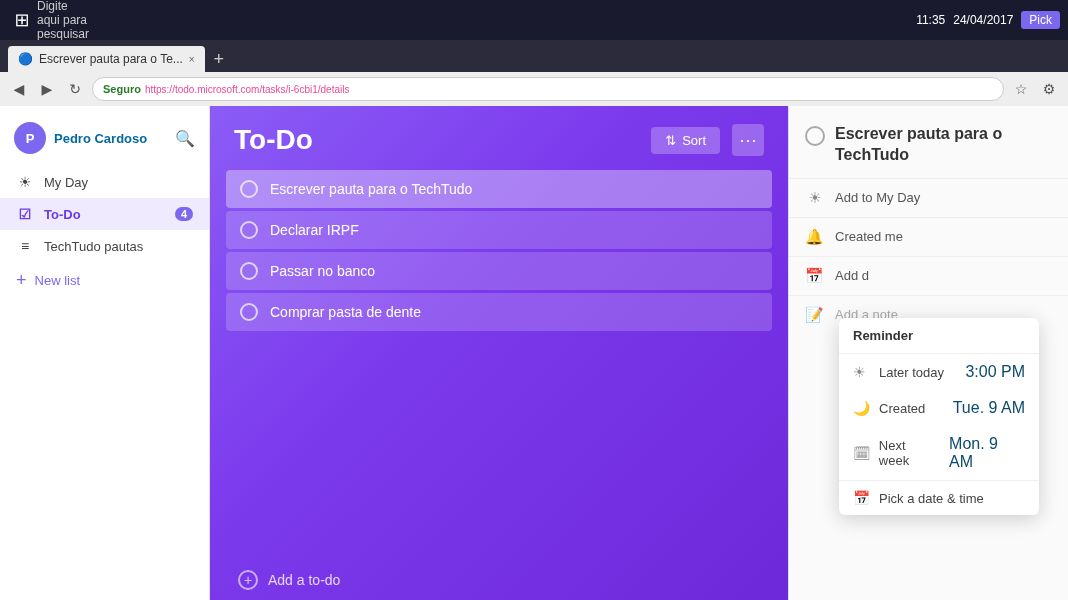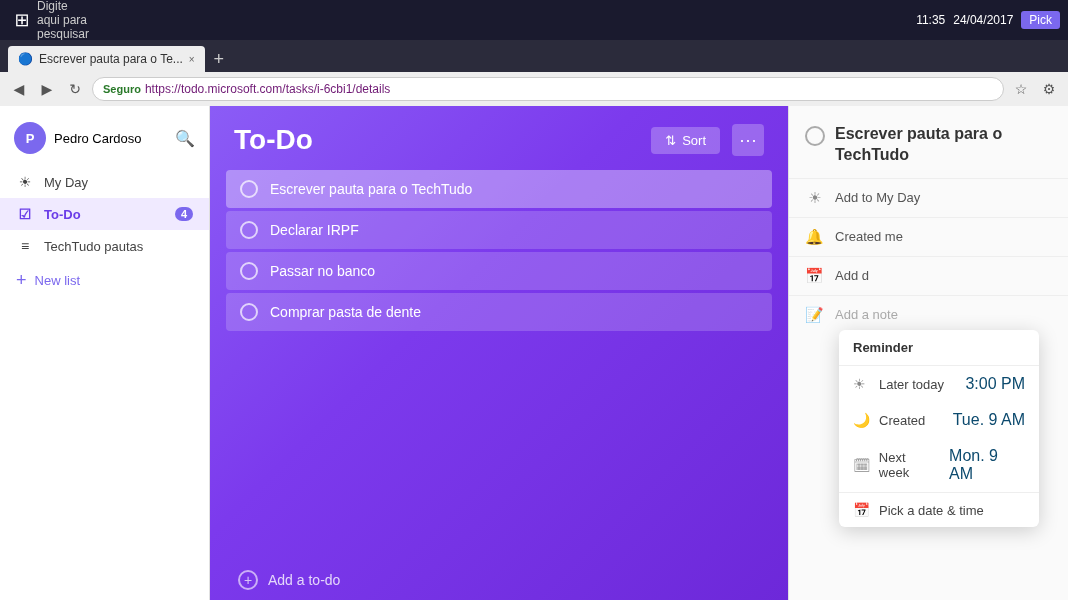--- a/index.html
+++ b/index.html
@@ -72,21 +72,21 @@
       border: 1px solid #ccc;
       border-radius: 12px;
       display: flex;
       align-items: center;
       padding: 0 10px;
       font-size: 12px;
       color: #333;
       gap: 4px;
     }
     .secure-badge { font-size: 11px; color: #2a7a2a; font-weight: 600; }
-    .url-text { color: #701a75; font-size: 12px; }
+    .url-text { color: #ec4899; font-size: 10px; }
 
     
     .app {
       display: flex;
       flex: 1;
       overflow: hidden;
     }
 
     
     .sidebar {
@@ -104,21 +104,21 @@
       padding: 4px 14px 12px;
       gap: 8px;
     }
     .user-avatar {
       width: 32px; height: 32px;
       background: #7b68ee;
       border-radius: 50%;
       display: flex; align-items: center; justify-content: center;
       color: #fff; font-size: 13px; font-weight: 600;
     }
-    .user-name { font-size: 13px; font-weight: 400; color: #000000; }
+    .user-name { font-size: 13px; font-weight: 700; color: #0369a1; }
     .search-icon-btn { margin-left: auto; cursor: pointer; color: #666; font-size: 16px; }
 
     .nav-item {
       display: flex;
       align-items: center;
       padding: 8px 16px;
       font-size: 13px;
       color: #444;
       cursor: pointer;
       gap: 10px;
@@ -291,21 +291,21 @@
       padding: 12px 16px;
       border-top: 1px solid #eee;
       font-size: 12px;
       color: #aaa;
     }
     .delete-btn { color: #bbb; cursor: pointer; font-size: 16px; }
 
     
     .reminder-dropdown {
       position: absolute;
-      top: 224px;
+      top: 212px;
       left: 50px;
       width: 200px;
       background: #fff;
       border-radius: 6px;
       box-shadow: 0 4px 20px rgba(0,0,0,0.18);
       z-index: 100;
       overflow: hidden;
     }
     .reminder-dropdown-header {
       padding: 10px 14px;

